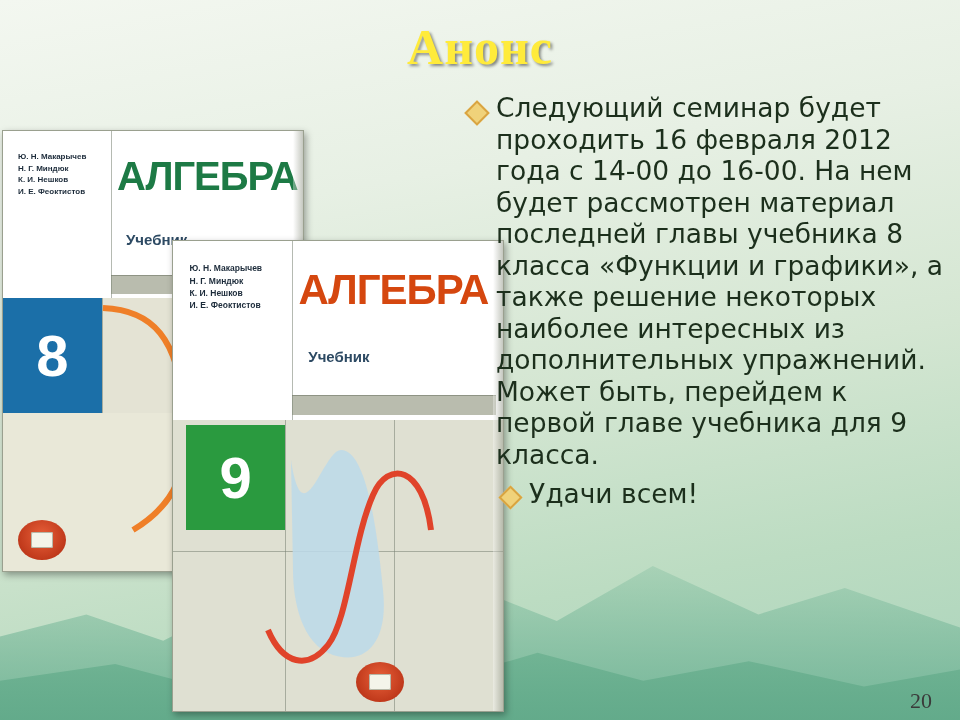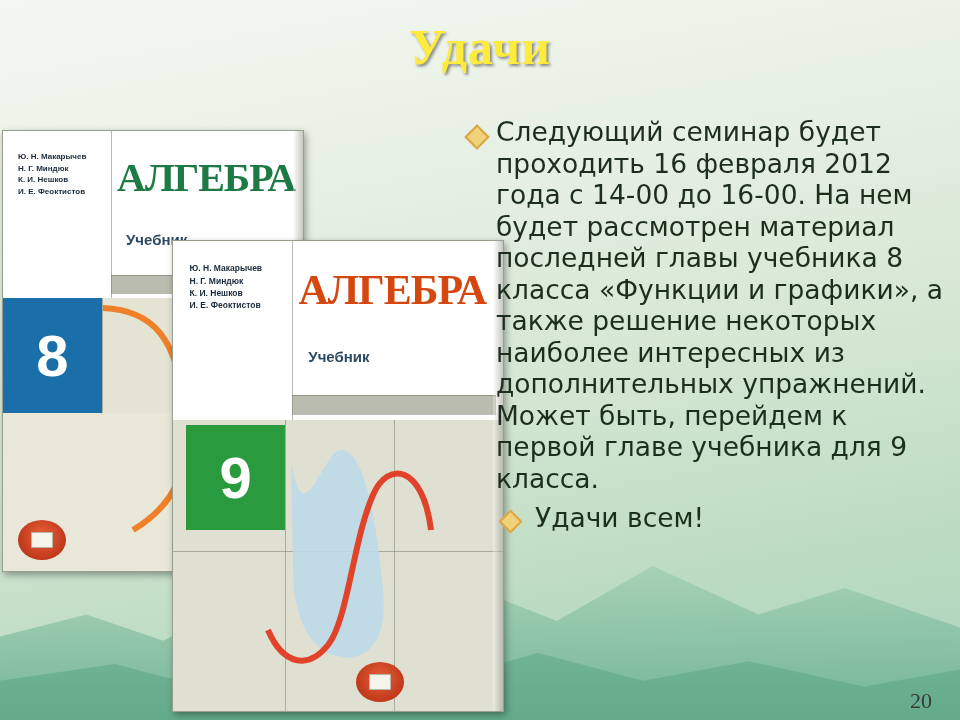--- a/index.html
+++ b/index.html
@@ -44,21 +44,21 @@
     font-size: 50px;
     font-weight: bold;
     color: #ffeb3b;
     text-shadow: 2px 2px 3px rgba(0,0,0,0.45);
     letter-spacing: 1px;
   }
   
   .text-col {
     position: absolute;
     left: 468px;
-    top: 116px;
+    top: 92px;
     width: 476px;
   }
   .bullet-row {
     display: flex;
     align-items: flex-start;
     gap: 10px;
   }
   .bullet-marker {
     flex: 0 0 auto;
     width: 14px;
@@ -71,21 +71,21 @@
   .bullet-text {
     flex: 1 1 auto;
     font-family: "DejaVu Sans", sans-serif;
     font-size: 26.5px;
     line-height: 1.19;
     color: #1c2f1c;
   }
   .sub-bullet-row {
     display: flex;
     align-items: flex-start;
-    gap: 16px;
+    gap: 10px;
     margin-top: 8px;
     margin-left: 34px;
   }
   .sub-bullet-marker {
     flex: 0 0 auto;
     width: 13px;
     height: 13px;
     margin-top: 11px;
     transform: rotate(45deg);
     border: 2px solid #d9a441;
@@ -141,21 +141,21 @@
     line-height: 1.45;
     color: #1c2b3a;
     font-family: "Liberation Sans", sans-serif;
     font-weight: bold;
   }
   .book-9 .cover-authors { font-size: 8.5px; }
   .cover-title {
     position: absolute;
     left: 38%;
     top: 14%;
-    font-family: Liberation Serif, serif;
+    font-family: Liberation Sans, sans-serif;
     font-weight: bold;
     font-size: 40px;
     letter-spacing: -1px;
     color: #1d7a45;
     text-shadow: 1px 1px 0 rgba(255,255,255,0.8);
   }
   .book-9 .cover-title {
     color: #d5470f;
     font-size: 42px;
   }
@@ -253,21 +253,21 @@
   }
 </style>
 </head>
 <body>
 
 <div class="slide">
 
   <div class="mountain-far"></div>
   <div class="mountain-near"></div>
 
-  <div class="slide-title">Удачи</div>
+  <div class="slide-title">Анонс</div>
 
   <div class="book book-8">
     <div class="cover-top">
       <div class="cover-authors" style="white-space:pre-line;">Ю. Н. Макарычев
 Н. Г. Миндюк
 К. И. Нешков
 И. Е. Феоктистов</div>
       <div class="cover-title">АЛГЕБРА</div>
       <div class="cover-sub">Учебник</div>
       <div class="cover-strip"></div>

